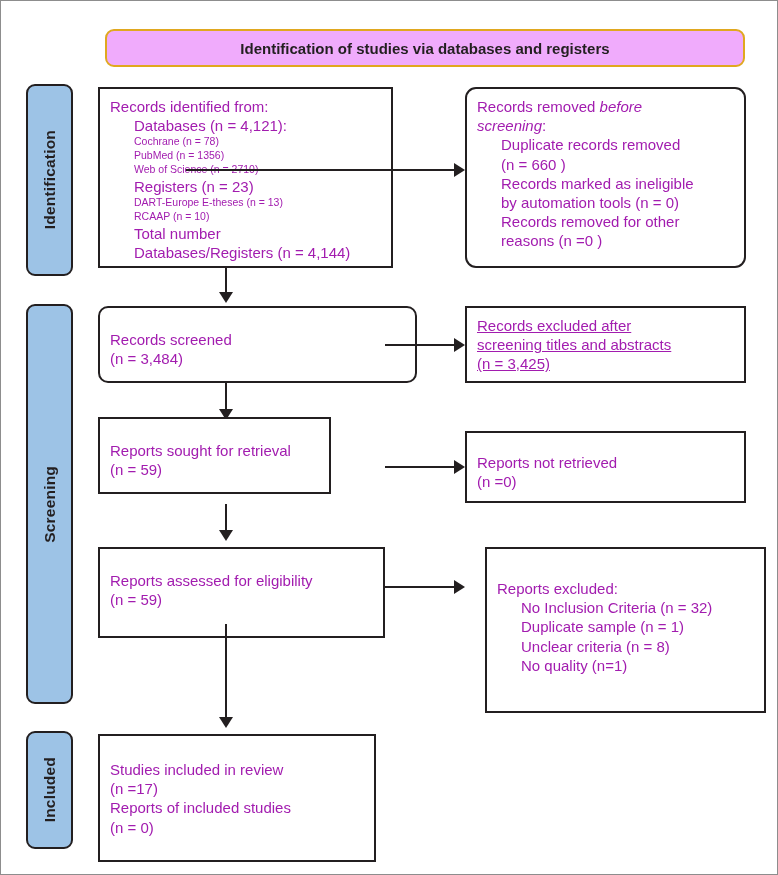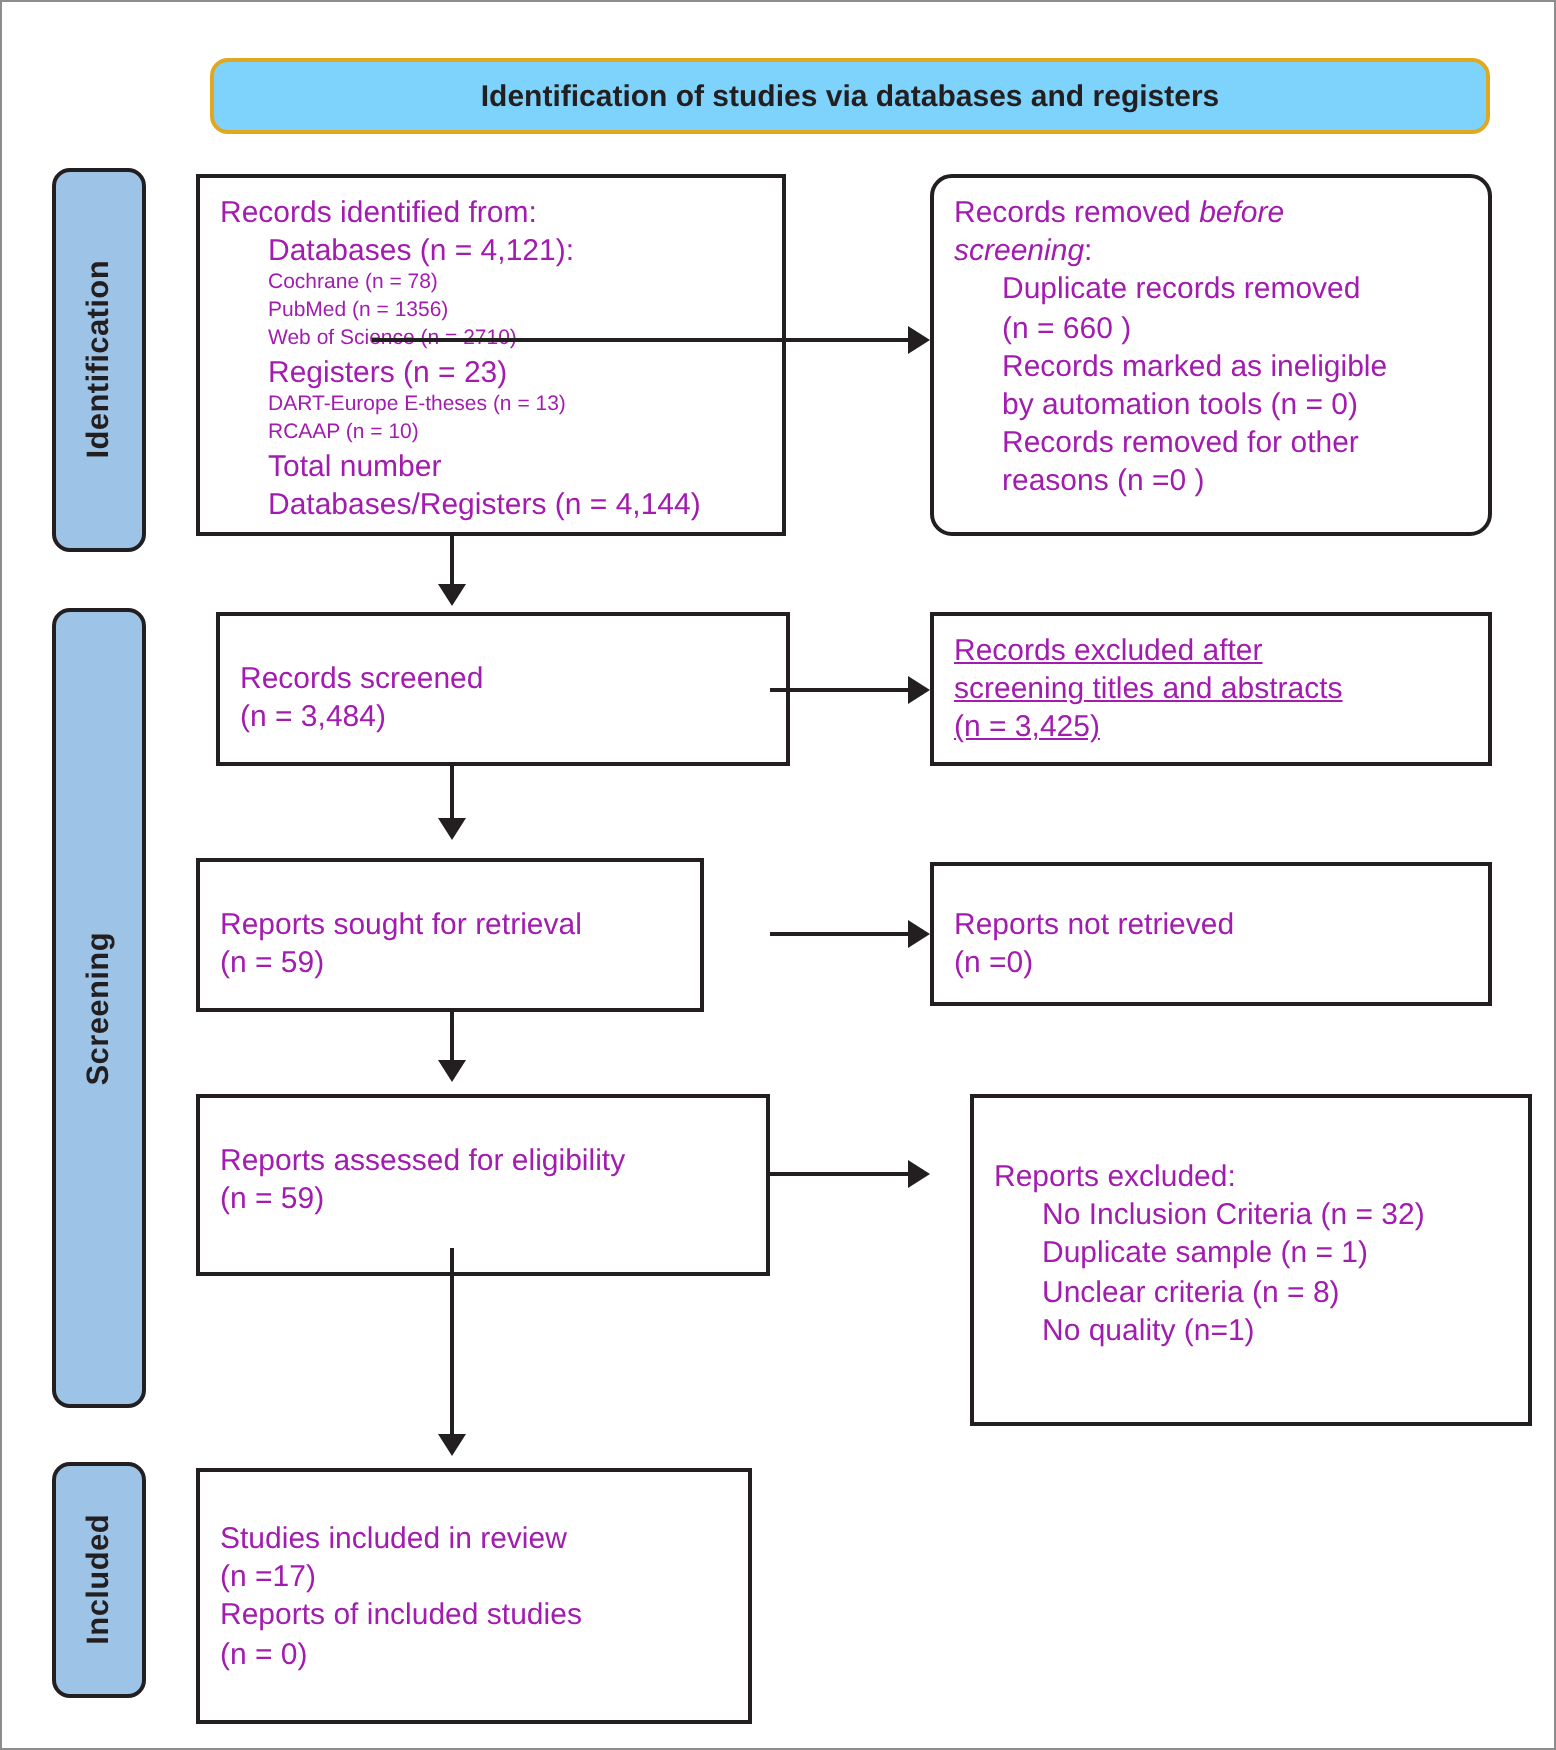--- a/index.html
+++ b/index.html
@@ -38,21 +38,21 @@
     font-weight: bold;
     font-size: 15.5px;
     letter-spacing: 0.2px;
     color: #231f20;
     white-space: nowrap;
   }
 
   
   .banner {
     position: absolute;
-    background: #7dd3fc;
+    background: #f0abfc;
     border: 2px solid #e0a81f;
     border-radius: 9px;
     box-sizing: border-box;
     display: flex;
     align-items: center;
     justify-content: center;
     font-weight: bold;
     font-size: 15px;
     color: #231f20;
   }
@@ -150,37 +150,37 @@
     <div class="line indent1">Records removed for other</div>
     <div class="line indent1">reasons (n =0 )</div>
   </div>
 
   <div class="hline" style="left:185px; top:168px; width:268px;"></div>
   <div class="arrow-right" style="left:453px; top:162px;"></div>
 
   <div class="vline" style="left:224px; top:267px; height:33px;"></div>
   <div class="arrow-down" style="left:218px; top:291px;"></div>
 
-  <div class="box" style="left:107px; top:305px; width:287px; height:77px;">
+  <div class="box" style="left:97px; top:305px; width:319px; height:77px;border-radius:10px;">
     <div class="line" style="padding-top:14px;">Records screened</div>
     <div class="line">(n = 3,484)</div>
   </div>
 
   <div class="box" style="left:464px; top:305px; width:281px; height:77px;text-decoration:underline;">
     <div class="line">Records excluded after</div>
     <div class="line">screening titles and abstracts</div>
     <div class="line">(n = 3,425)</div>
   </div>
 
   <div class="hline" style="left:384px; top:343px; width:69px;"></div>
   <div class="arrow-right" style="left:453px; top:337px;"></div>
   <div class="vline" style="left:224px; top:382px; height:33px;"></div>
   <div class="arrow-down" style="left:218px; top:408px;"></div>
 
-  <div class="box" style="left:97px; top:428px; width:254px; height:77px;">
+  <div class="box" style="left:97px; top:416px; width:233px; height:77px;">
     <div class="line" style="padding-top:14px;">Reports sought for retrieval</div>
     <div class="line">(n = 59)</div>
   </div>
 
   <div class="box" style="left:464px; top:430px; width:281px; height:72px;">
     <div class="line" style="padding-top:12px;">Reports not retrieved</div>
     <div class="line">(n =0)</div>
   </div>
 
   <div class="hline" style="left:384px; top:465px; width:69px;"></div>

